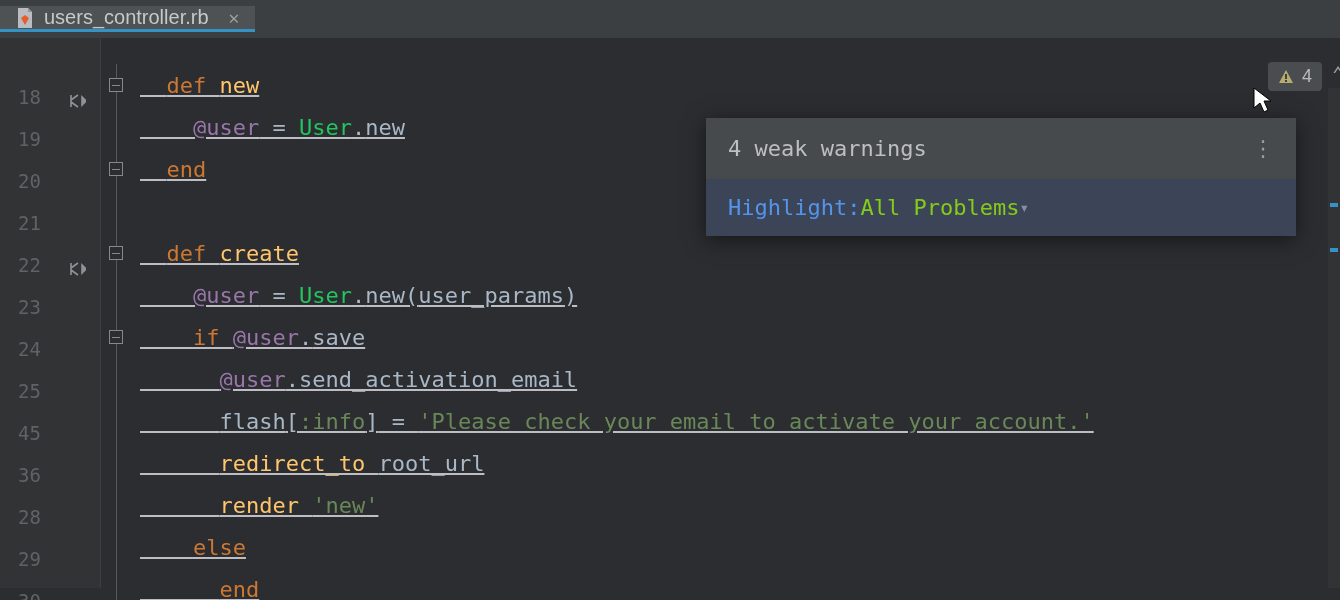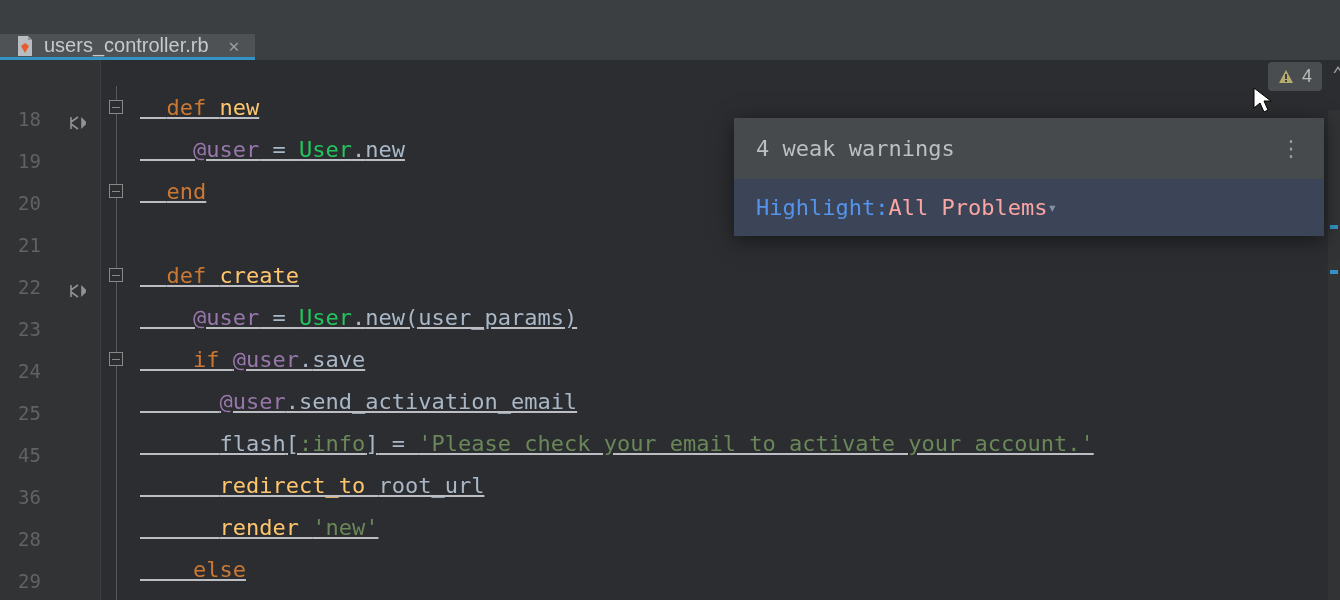--- a/index.html
+++ b/index.html
@@ -8,24 +8,24 @@
       height: 600px;
       background: #2b2d30;
       font-family: 'Menlo', 'Monaco', 'Consolas', monospace;
       overflow: hidden;
       color: #bcbec4;
       position: relative;
     }
 
     
     .tab-bar {
-      height: 60px;
+      height: 38px;
       background: #3c3f41;
       display: flex;
-      align-items: flex-end;
+      align-items: center;
     }
     .tab {
       display: flex;
       align-items: center;
       padding: 0 16px;
       background: #4e5254;
       border-bottom: 3px solid #3592c4;
       gap: 10px;
       position: relative;
     }
@@ -172,21 +172,21 @@
       position: absolute;
       top: 86px;
       right: 66px;
       z-index: 30;
     }
 
     
     .popup {
       position: absolute;
       top: 118px;
-      left: 734px;
+      left: 706px;
       width: 590px;
       background: #464a4d;
       box-shadow: 0 4px 20px rgba(0,0,0,0.5);
       z-index: 20;
       font-family: 'Menlo', 'Monaco', 'Consolas', monospace;
     }
     .popup-header {
       padding: 18px 22px;
       display: flex;
       align-items: center;
@@ -200,21 +200,21 @@
     }
     .popup-row {
       padding: 16px 22px;
       background: #3c4557;
       display: flex;
       align-items: center;
       gap: 0;
       font-size: 22px;
     }
     .popup-row .hl-label { color: #5394ec; }
-    .popup-row .hl-value { color: #fca5a5; }
+    .popup-row .hl-value { color: #84cc16; }
     .popup-row .chevron { color: #8290a8; font-size: 16px; }
 
     
     .error-stripe {
       position: absolute;
       right: 0;
       top: 50px;
       bottom: 0;
       width: 12px;
       background: #313335;

